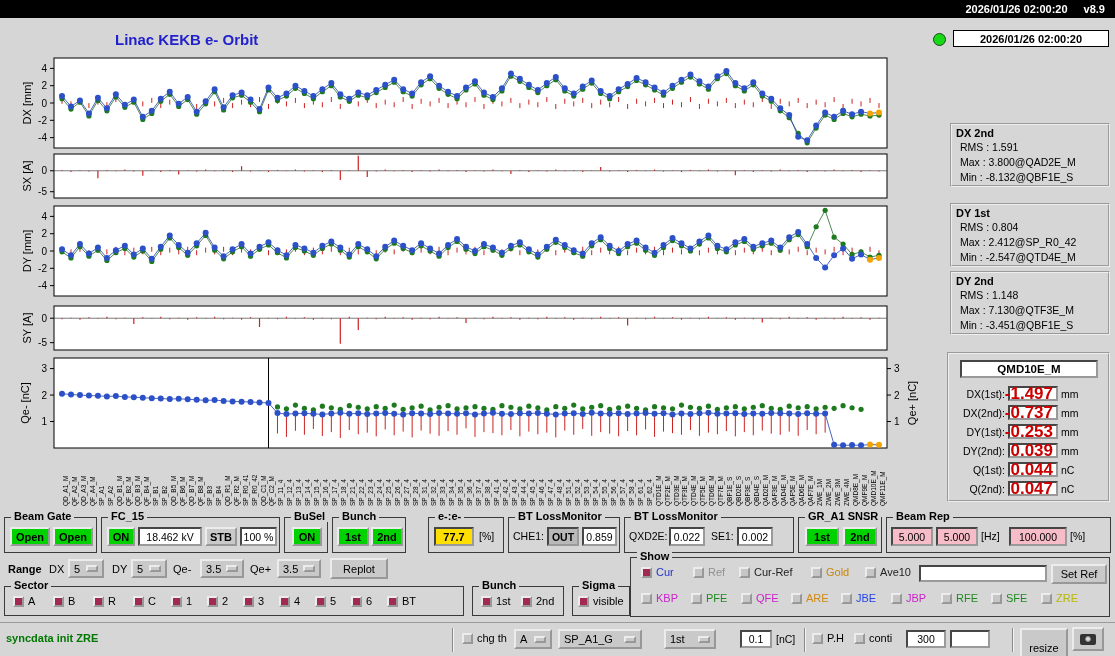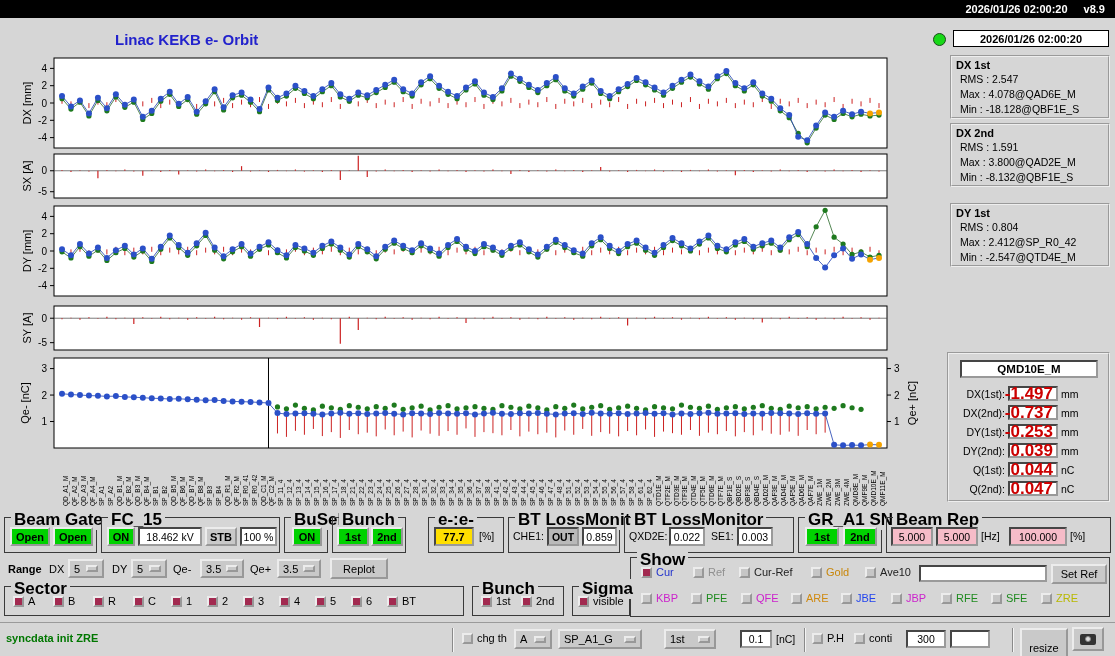--- a/index.html
+++ b/index.html
@@ -25,21 +25,21 @@
 .btn{position:absolute;border:2px outset #ececec;background:#c9c9c9;font-size:11px;display:flex;align-items:center;justify-content:center;color:#000;cursor:default}
 .btn.green{background:#00d200;font-weight:bold}
 .btn.bold{font-weight:bold}
 .fld{position:absolute;border:2px inset #9a9a9a;background:#fff;font-size:10.5px;display:flex;align-items:center;justify-content:center;color:#000;white-space:nowrap}
 .fld.pink{background:#f6bcc8}
 .fld.yellow{background:#ffdf00;font-weight:bold;font-size:11px}
 .fld.gray{background:#b9b9b9;font-weight:bold}
 .dd{position:absolute;border:2px outset #ececec;background:#c9c9c9;font-size:11px;display:flex;align-items:center;justify-content:space-between;padding:0 4px;color:#000}
 .ddg{width:12px;height:7px;border:2px outset #ececec;background:#c9c9c9;margin-left:5px;flex:0 0 auto}
 .grp{position:absolute;border:1px solid #3a3a3a}
-.glabel{position:absolute;top:-8px;left:6px;background:#d6d6d6;padding:0 3px;font-size:17px;font-weight:bold;white-space:nowrap}
+.glabel{position:absolute;top:-8px;left:6px;background:#d6d6d6;padding:0 3px;font-size:11px;font-weight:bold;white-space:nowrap}
 .pair{position:absolute;display:flex;align-items:center;gap:4px;font-size:11px;white-space:nowrap;color:#000}
 .cb{display:inline-block;width:11px;height:11px;border:2px outset #ececec;background:#c6c6c6;flex:0 0 auto}
 .cb.on{background:#a22a50}
 .lbl{position:absolute;font-size:10.5px;color:#000;white-space:nowrap}
 .txt{position:absolute;border:2px inset #9a9a9a;background:#fff;font-size:11px;font-family:"Liberation Sans",sans-serif;padding:0 3px}
 .statusbar{position:absolute;left:0;top:622px;width:1115px;height:34px;border-top:1px solid #9a9a9a}
 .statmsg{position:absolute;left:6px;top:9px;font-size:11px;font-weight:bold;color:#007700}
 .vsep{position:absolute;width:2px;height:24px;border-left:1px solid #8a8a8a;border-right:1px solid #f4f4f4}
 .cam{display:block;width:16px;height:11px;background:#333;border-radius:2px;position:relative}
 .cam i{position:absolute;left:5px;top:2px;width:6px;height:6px;border-radius:50%;background:#ddd;border:1px solid #888}
@@ -1177,37 +1177,37 @@
       <span style="left: 789.088px;">ZWE_4M</span>
       <span style="left: 798.066px;">QMD8E_M</span>
       <span style="left: 807.044px;">QMF9E_M</span>
       <span style="left: 816.022px;">QMD10E_M</span>
       <span style="left: 825px;">QMF11E_M</span>
     </div>
 
   <div class="dot"></div>
   <div class="datebox">2026/01/26 02:00:20</div>
 
-  <div class="statbox" style="top:55px">
-    <span class="t">DX 1st</span>
-    <p>RMS : 2.547</p>
-    <p>Max : 4.078@QAD6E_M</p>
-    <p>Min : -18.128@QBF1E_S</p>
-  </div>
   <div class="statbox" style="top:123px">
     <span class="t">DX 2nd</span>
     <p>RMS : 1.591</p>
     <p>Max : 3.800@QAD2E_M</p>
     <p>Min : -8.132@QBF1E_S</p>
   </div>
   <div class="statbox" style="top:203px">
     <span class="t">DY 1st</span>
     <p>RMS : 0.804</p>
     <p>Max : 2.412@SP_R0_42</p>
     <p>Min : -2.547@QTD4E_M</p>
+  </div>
+  <div class="statbox" style="top:271px">
+    <span class="t">DY 2nd</span>
+    <p>RMS : 1.148</p>
+    <p>Max : 7.130@QTF3E_M</p>
+    <p>Min : -3.451@QBF1E_S</p>
   </div>
 
   <div class="monitor">
     <div class="mtitle">QMD10E_M</div>
     <div class="mrow" style="top:32px">
       <span class="mlab">DX(1st):</span>
       <span class="mval">-1.497</span>
       <span>mm</span>
     </div>
     <div class="mrow" style="top:51px">
@@ -1273,21 +1273,21 @@
     <span class="lbl" style="left:4px;top:12px">CHE1:</span>
     <div class="fld gray" style="left:38px;top:9px;width:32px;height:19px">OUT</div>
     <div class="fld" style="left:73px;top:9px;width:35px;height:19px">0.859</div>
   </div>
 
   <div class="grp" style="left:624px;top:517px;width:170px;height:36px">
     <span class="glabel">BT LossMonitor</span>
     <span class="lbl" style="left:4px;top:12px">QXD2E:</span>
     <div class="fld" style="left:44px;top:9px;width:36px;height:19px">0.022</div>
     <span class="lbl" style="left:86px;top:12px">SE1:</span>
-    <div class="fld" style="left:112px;top:9px;width:36px;height:19px">0.003</div>
+    <div class="fld" style="left:112px;top:9px;width:36px;height:19px">0.002</div>
   </div>
 
   <div class="grp" style="left:798px;top:517px;width:84px;height:36px">
     <span class="glabel">GR_A1 SNSR</span>
     <div class="btn green" style="left:6px;top:9px;width:34px;height:19px">1st</div>
     <div class="btn green" style="left:44px;top:9px;width:34px;height:19px">2nd</div>
   </div>
 
   <div class="grp" style="left:886px;top:517px;width:225px;height:36px">
     <span class="glabel">Beam Rep</span>

